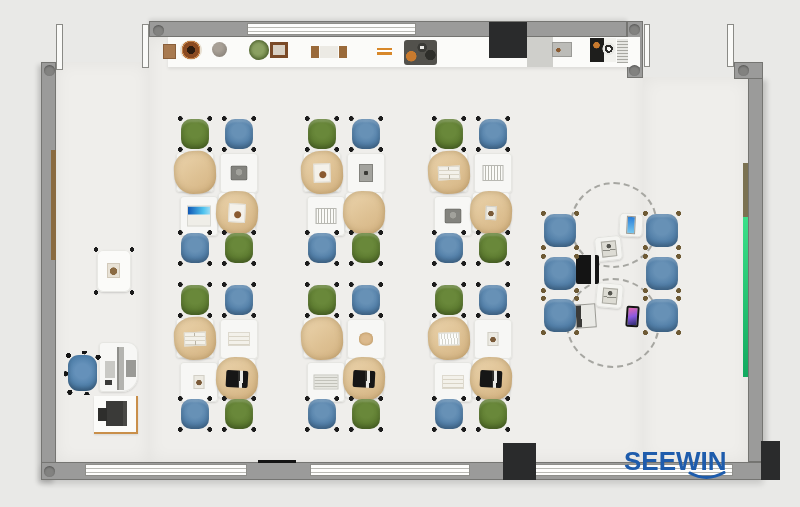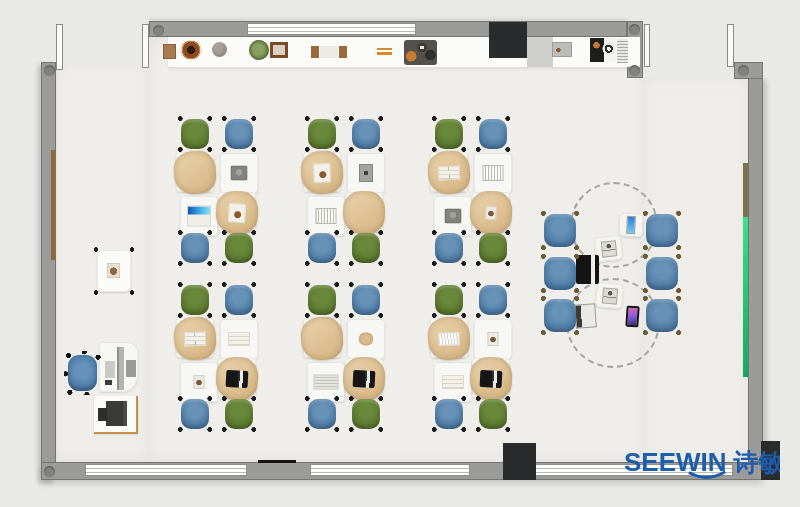--- a/index.html
+++ b/index.html
@@ -423,15 +423,14 @@
   <div class="ptable">
     <div class="printer"></div>
     <div class="printer2"></div>
   </div>
 
   <div class="logo">
     <span class="logo-en">SEEWIN</span>
     <svg class="swoosh" width="38" height="11" viewBox="0 0 38 11">
       <path d="M2 2 Q 19 11 36 1.5" fill="none" stroke="#1e5cac" stroke-width="3" stroke-linecap="round"></path>
     </svg>
-    <span class="logo-cn">诗敏</span>
   </div>
 </div>
 
 </body></html>

